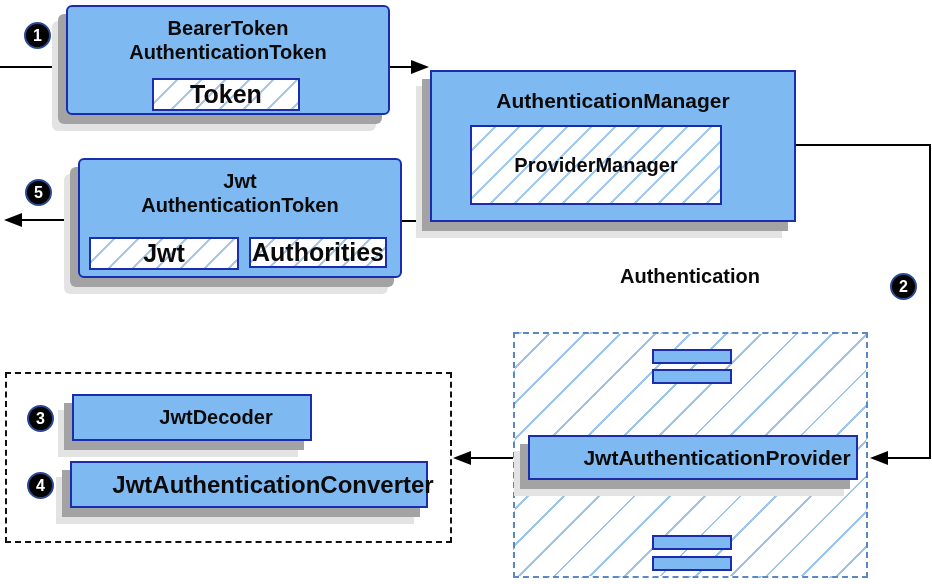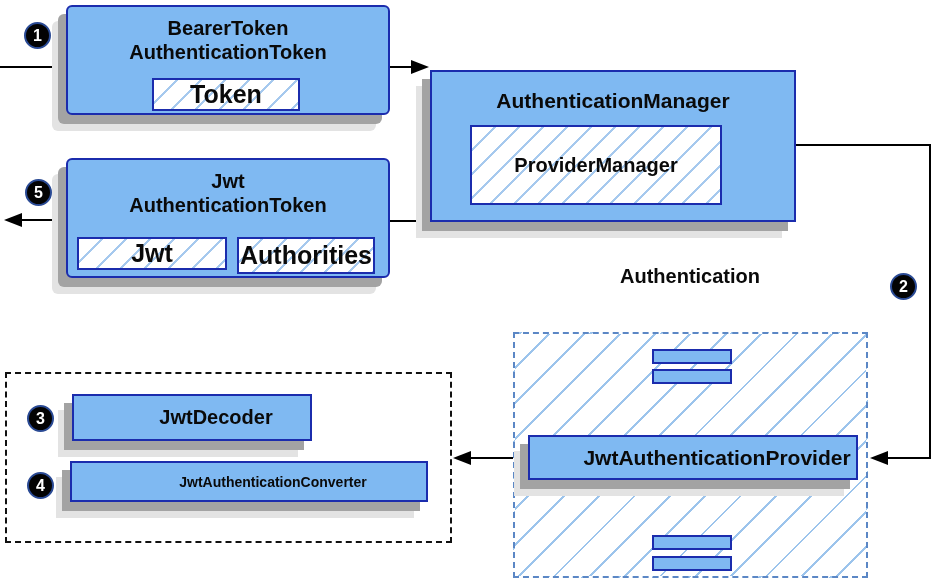--- a/index.html
+++ b/index.html
@@ -101,46 +101,46 @@
     <div class="node-title" style="margin-top:9px;">BearerToken</div>
     <div class="node-title">AuthenticationToken</div>
     <div class="abs hatch-small" style="left:84px; top:71px; width:148px; height:33px;">Token</div>
   </div>
 
   <div class="abs node" style="left:430px; top:70px; width:366px; height:152px;">
     <div class="node-title" style="margin-top:17px; font-size:21px;">AuthenticationManager</div>
     <div class="abs hatch-small" style="left:38px; top:53px; width:252px; height:80px; font-size:20px;">ProviderManager</div>
   </div>
 
-  <div class="abs node rounded" style="left:66px; top:158px; width:324px; height:120px;">
+  <div class="abs node rounded" style="left:78px; top:158px; width:324px; height:120px;">
     <div class="node-title" style="margin-top:9px;">Jwt</div>
     <div class="node-title">AuthenticationToken</div>
     <div class="abs hatch-small" style="left:9px; top:77px; width:150px; height:33px;">Jwt</div>
-    <div class="abs hatch-small" style="left:169px; top:77px; width:138px; height:37px;">Authorities</div>
+    <div class="abs hatch-small" style="left:169px; top:77px; width:138px; height:31px;">Authorities</div>
   </div>
 
   <div class="abs plain-label" style="left:560px; top:264px; width:260px;">
     <div>Authentication</div>
   </div>
 
   <div class="abs providers-area hatch-large" style="left:513px; top:332px; width:355px; height:246px;"></div>
 
   <div class="abs bar" style="left:652px; top:349px; width:80px; height:15px;"></div>
   <div class="abs bar" style="left:652px; top:369px; width:80px; height:15px;"></div>
 
   <div class="abs node center-flex" style="left:528px; top:435px; width:330px; height:45px; font-size:21px;">JwtAuthenticationProvider</div>
 
   <div class="abs bar" style="left:652px; top:535px; width:80px; height:15px;"></div>
   <div class="abs bar" style="left:652px; top:556px; width:80px; height:15px;"></div>
 
   <div class="abs black-dashed" style="left:5px; top:372px; width:447px; height:171px;"></div>
 
   <div class="abs node center-flex" style="left:72px; top:394px; width:240px; height:47px; font-size:20px;">JwtDecoder</div>
 
-  <div class="abs node center-flex" style="left:70px; top:461px; width:358px; height:41px; font-size:14px;">JwtAuthenticationConverter</div>
+  <div class="abs node center-flex" style="left:70px; top:461px; width:358px; height:47px; font-size:24px;">JwtAuthenticationConverter</div>
 
   <div class="abs badge" style="left:24px; top:22px;">1</div>
   <div class="abs badge" style="left:890px; top:273px;">2</div>
   <div class="abs badge" style="left:27px; top:405px;">3</div>
   <div class="abs badge" style="left:27px; top:472px;">4</div>
   <div class="abs badge" style="left:25px; top:179px;">5</div>
 
 </div>
 
 </body></html>

